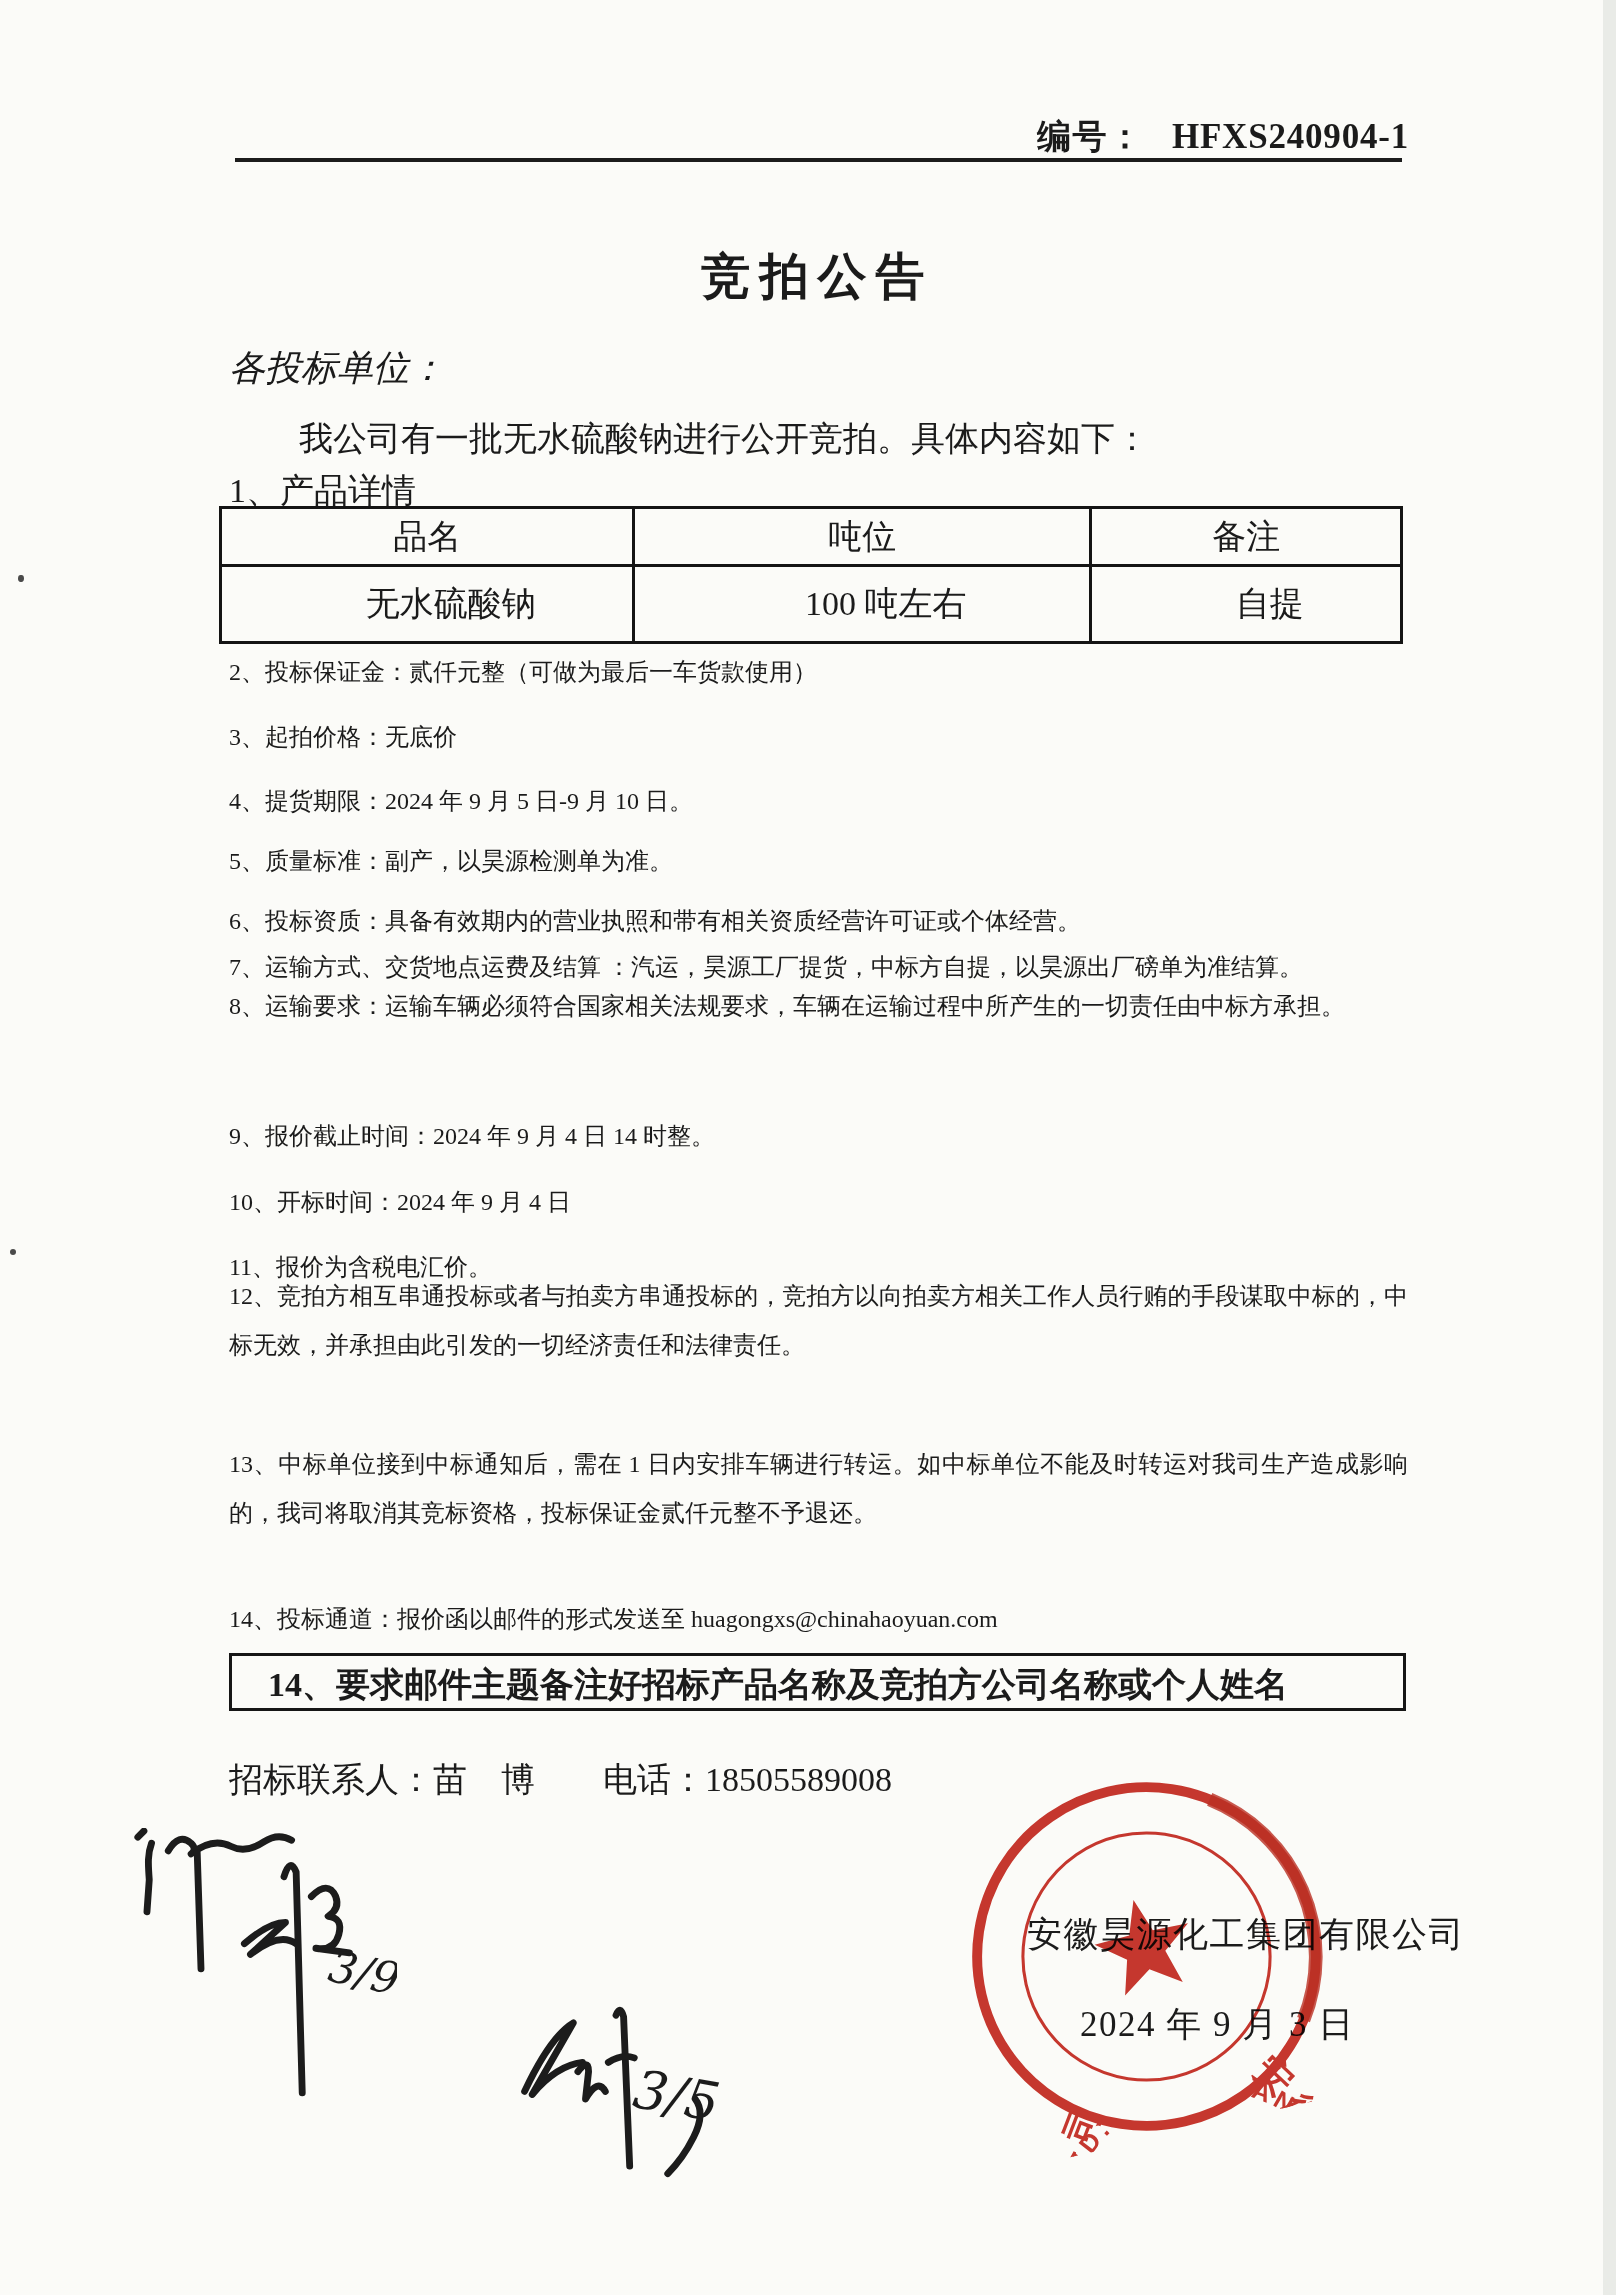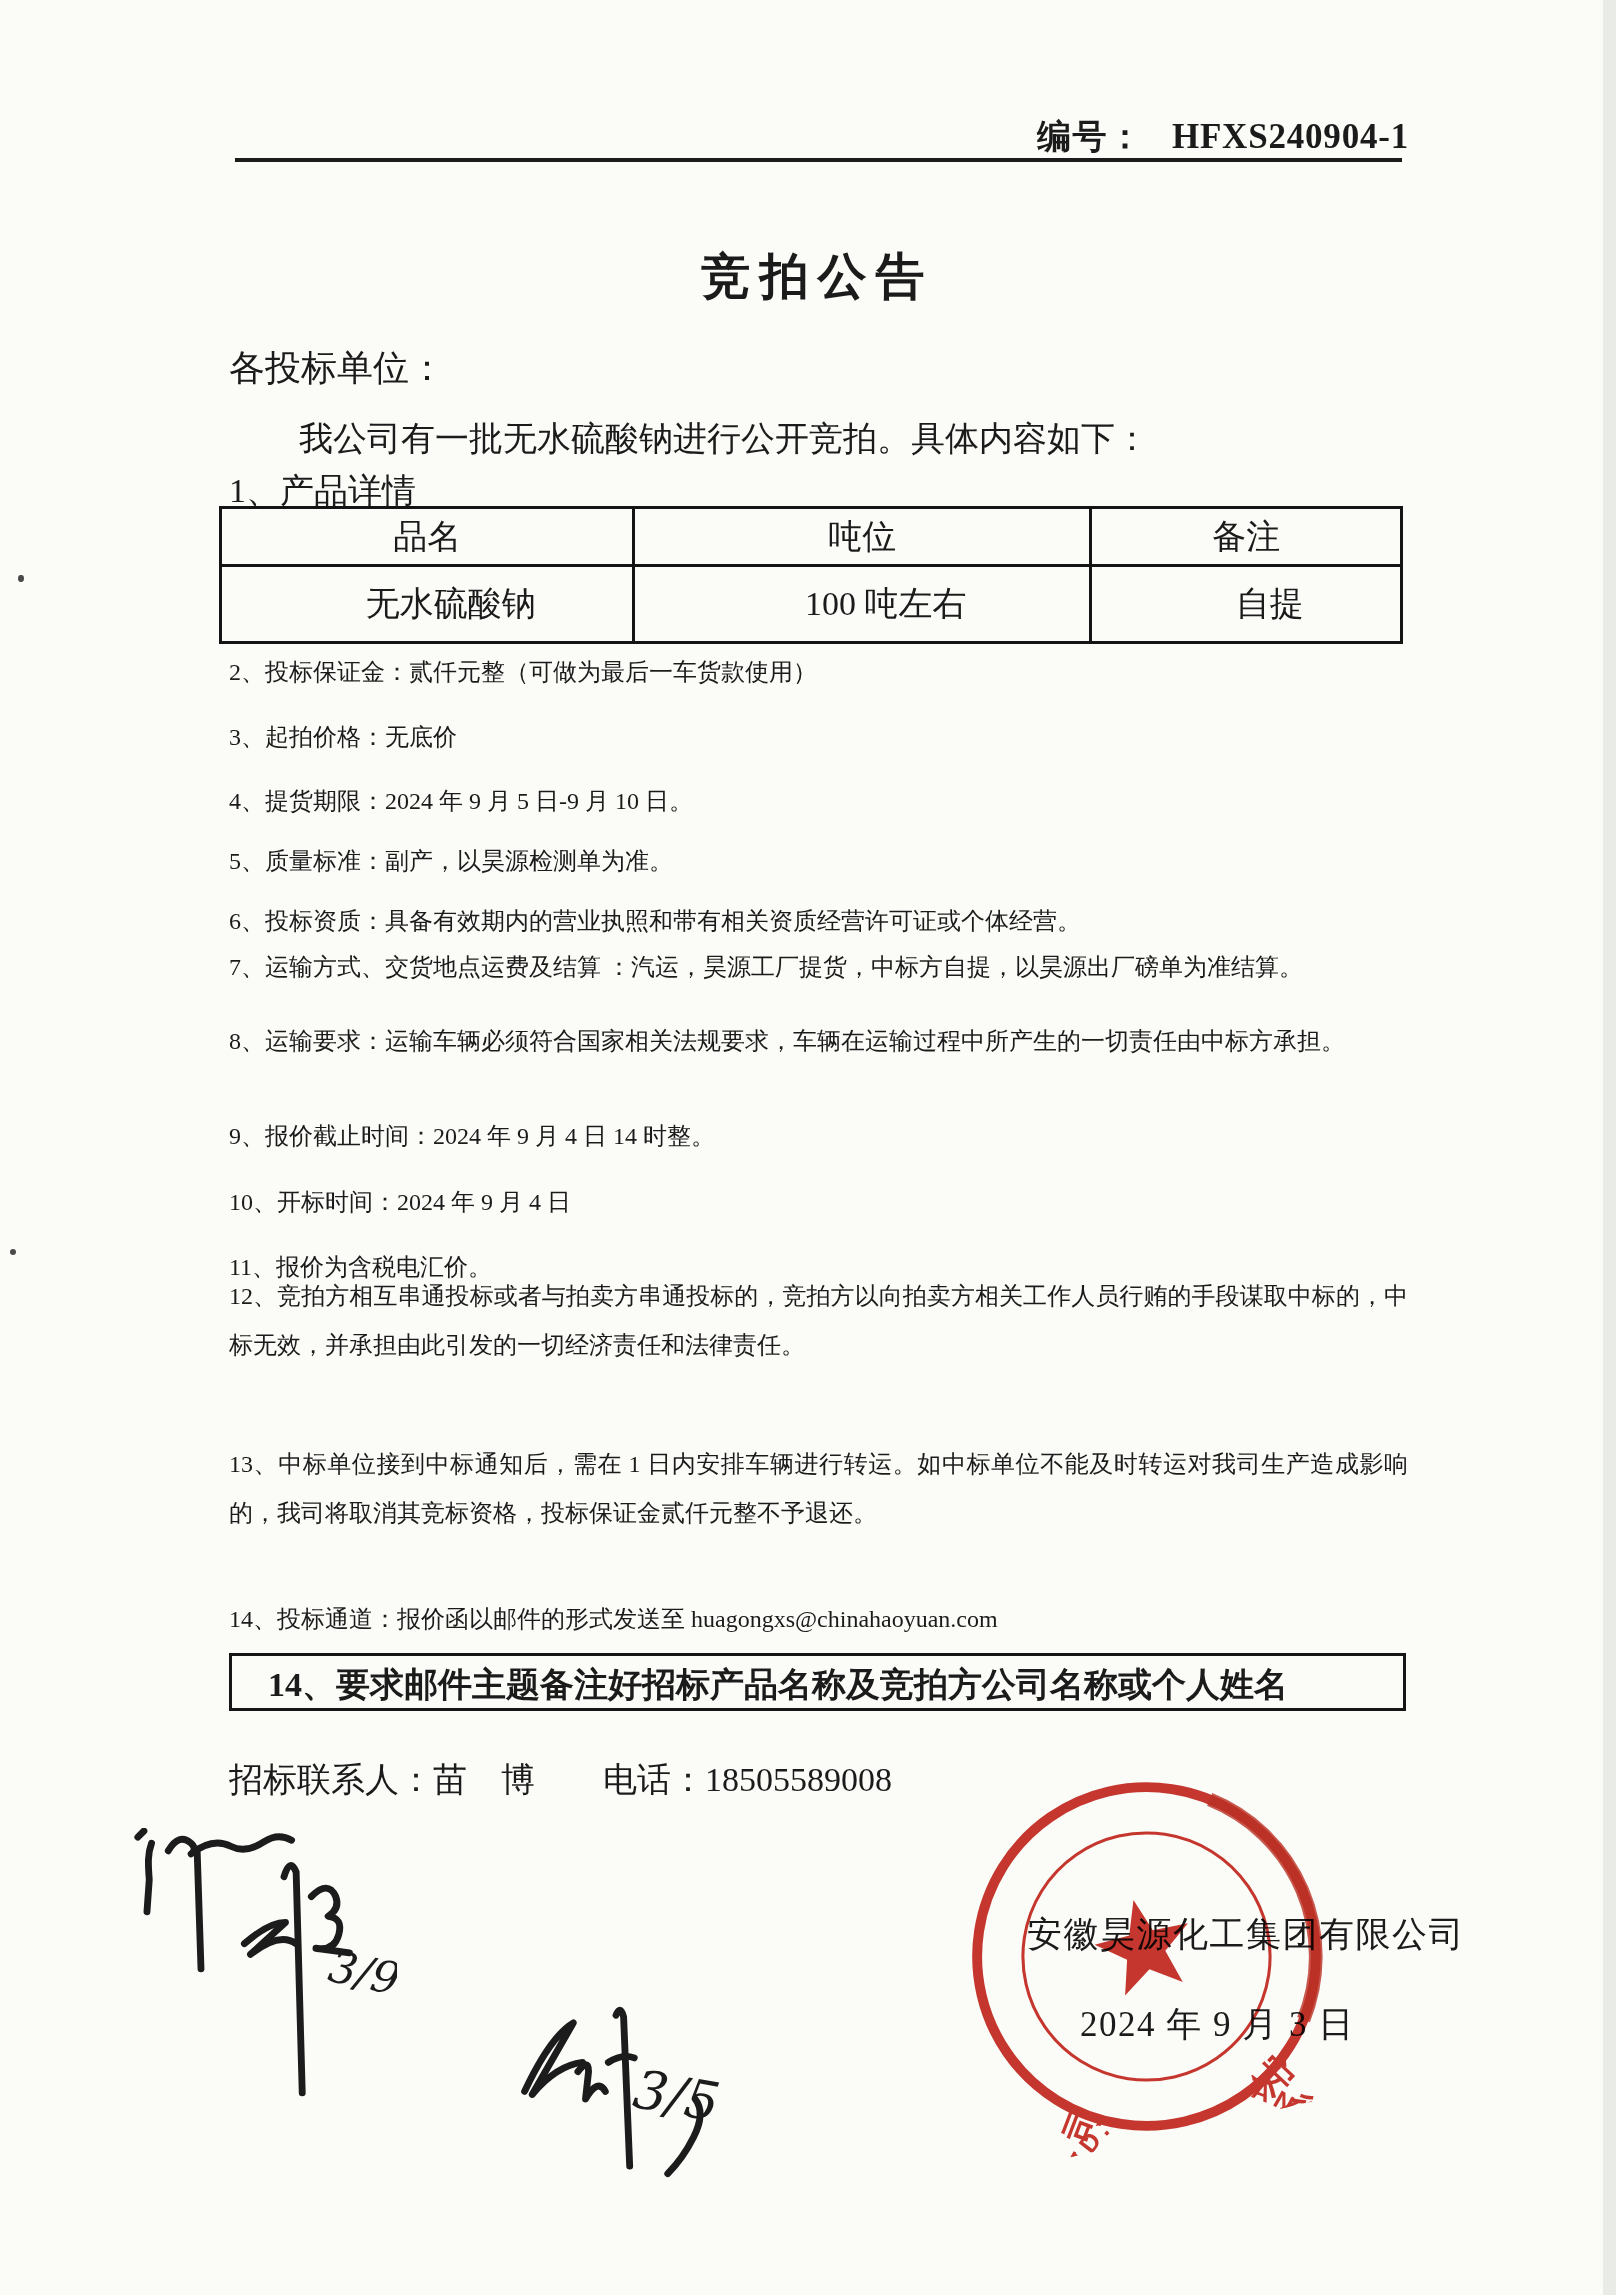--- a/index.html
+++ b/index.html
@@ -7,21 +7,21 @@
        font-family:"Liberation Serif","DejaVu Serif",serif;color:#1b1b1b;overflow:hidden;}
   .abs{position:absolute;}
   .scan-edge{right:0;top:0;width:13.7px;height:2295px;background:#e9ebe7;}
   .speck{background:#4a4a4a;border-radius:50%;}
   
   .doc-no{top:114px;left:937px;width:472px;text-align:right;font-size:34px;font-weight:bold;letter-spacing:1.5px;}
   .doc-no .num{font-family:Liberation Serif, serif;font-size:35px;letter-spacing:0.8px;}
   .head-rule{top:158px;left:235px;width:1167px;height:3.8px;background:#1c1c1c;}
   
   .title{top:244px;left:229px;width:1177px;text-align:center;font-size:49px;font-weight:bold;letter-spacing:9.1px;}
-  .salutation{top:344px;left:229px;font-size:36px;}
+  .salutation{top:344px;left:229px;font-size:36px;font-style:italic;}
   .intro{top:416px;left:229px;width:1189px;font-size:34px;text-indent:70px;}
   .sec1{top:468px;left:229px;font-size:34px;}
   
   .ptable{top:506px;left:219px;width:1184px;border-collapse:collapse;table-layout:fixed;}
   .ptable td,.ptable th{border:3px solid #141414;text-align:center;font-size:34px;font-weight:normal;padding:0;}
   .ptable thead th{height:55px;}
   .ptable tbody td{height:74px;padding-left:47px;}
   
   .item{left:229px;width:1179px;font-size:24px;line-height:49px;text-align:justify;}
   .one{white-space:nowrap;}
@@ -83,21 +83,21 @@
       </tr>
     </tbody>
   </table>
 
   <div class="abs item one" style="top:648px;">2、投标保证金：贰仟元整（可做为最后一车货款使用）</div>
   <div class="abs item one" style="top:713px;">3、起拍价格：无底价</div>
   <div class="abs item one" style="top:777px;">4、提货期限：2024 年 9 月 5 日-9 月 10 日。</div>
   <div class="abs item one" style="top:837px;">5、质量标准：副产，以昊源检测单为准。</div>
   <div class="abs item one" style="top:897px;">6、投标资质：具备有效期内的营业执照和带有相关资质经营许可证或个体经营。</div>
   <div class="abs item" style="top:943px;">7、运输方式、交货地点运费及结算 ：汽运，昊源工厂提货，中标方自提，以昊源出厂磅单为准结算。</div>
-  <div class="abs item" style="top:1017px;">8、运输要求：运输车辆必须符合国家相关法规要求，车辆在运输过程中所产生的一切责任由中标方承担。</div>
+  <div class="abs item" style="top:982px;">8、运输要求：运输车辆必须符合国家相关法规要求，车辆在运输过程中所产生的一切责任由中标方承担。</div>
   <div class="abs item one" style="top:1112px;">9、报价截止时间：2024 年 9 月 4 日 14 时整。</div>
   <div class="abs item one" style="top:1178px;">10、开标时间：2024 年 9 月 4 日</div>
   <div class="abs item one" style="top:1243px;">11、报价为含税电汇价。</div>
   <div class="abs item" style="top:1272px;">12、竞拍方相互串通投标或者与拍卖方串通投标的，竞拍方以向拍卖方相关工作人员行贿的手段谋取中标的，中标无效，并承担由此引发的一切经济责任和法律责任。</div>
   <div class="abs item" style="top:1440px;">13、中标单位接到中标通知后，需在 1 日内安排车辆进行转运。如中标单位不能及时转运对我司生产造成影响的，我司将取消其竞标资格，投标保证金贰仟元整不予退还。</div>
   <div class="abs item one" style="top:1595px;">14、投标通道：报价函以邮件的形式发送至 huagongxs@chinahaoyuan.com</div>
 
   <div class="abs boxed">14、要求邮件主题备注好招标产品名称及竞拍方公司名称或个人姓名</div>
 
   <div class="abs contacts">

